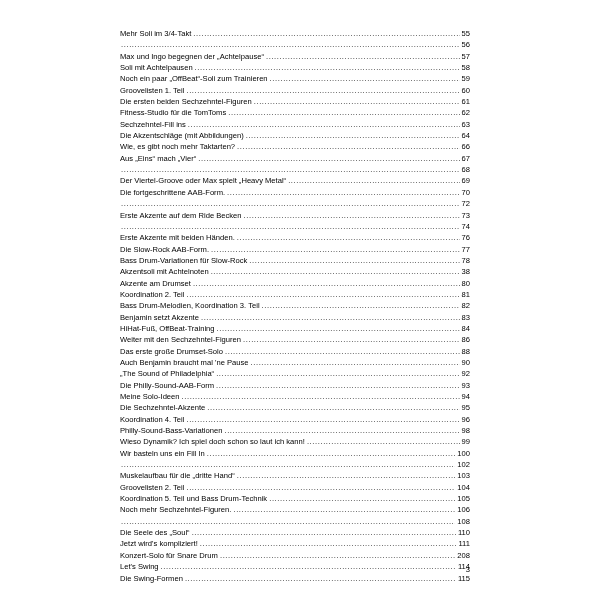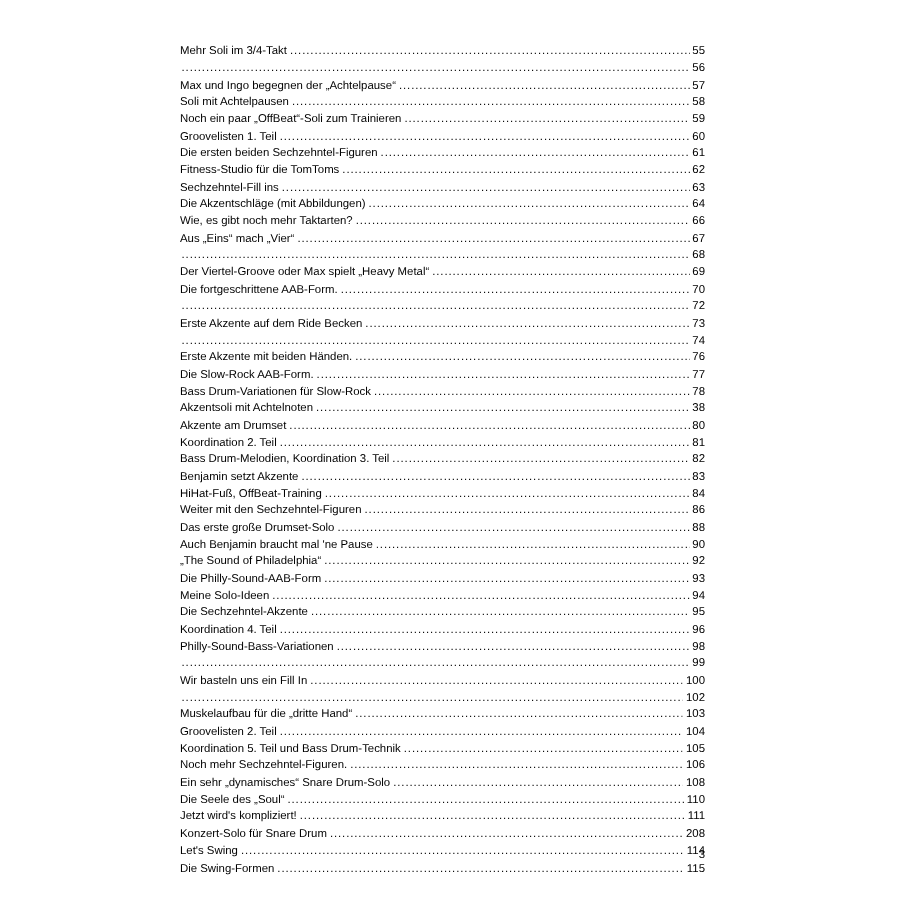--- a/index.html
+++ b/index.html
@@ -236,20 +236,21 @@
         <span class="toc-title">Koordination 4. Teil</span>
         <span class="toc-dots">........................................................................................................................................................</span>
         <span class="toc-page">96</span>
       </li>
       <li class="toc-entry">
         <span class="toc-title">Philly-Sound-Bass-Variationen</span>
         <span class="toc-dots">........................................................................................................................................................</span>
         <span class="toc-page">98</span>
       </li>
       <li class="toc-entry">
+        <span class="toc-title">Wieso Dynamik? Ich spiel doch schon so laut ich kann!</span>
         <span class="toc-dots">........................................................................................................................................................</span>
         <span class="toc-page">99</span>
       </li>
       <li class="toc-entry">
         <span class="toc-title">Wir basteln uns ein Fill In</span>
         <span class="toc-dots">........................................................................................................................................................</span>
         <span class="toc-page">100</span>
       </li>
       <li class="toc-entry">
         <span class="toc-dots">........................................................................................................................................................</span>
@@ -269,21 +270,20 @@
         <span class="toc-title">Koordination 5. Teil und Bass Drum-Technik</span>
         <span class="toc-dots">........................................................................................................................................................</span>
         <span class="toc-page">105</span>
       </li>
       <li class="toc-entry">
         <span class="toc-title">Noch mehr Sechzehntel-Figuren.</span>
         <span class="toc-dots">........................................................................................................................................................</span>
         <span class="toc-page">106</span>
       </li>
       <li class="toc-entry">
-        <span class="toc-title">Ein sehr „dynamisches“ Snare Drum-Solo</span>
         <span class="toc-dots">........................................................................................................................................................</span>
         <span class="toc-page">108</span>
       </li>
       <li class="toc-entry">
         <span class="toc-title">Die Seele des „Soul“</span>
         <span class="toc-dots">........................................................................................................................................................</span>
         <span class="toc-page">110</span>
       </li>
       <li class="toc-entry">
         <span class="toc-title">Jetzt wird's kompliziert!</span>

